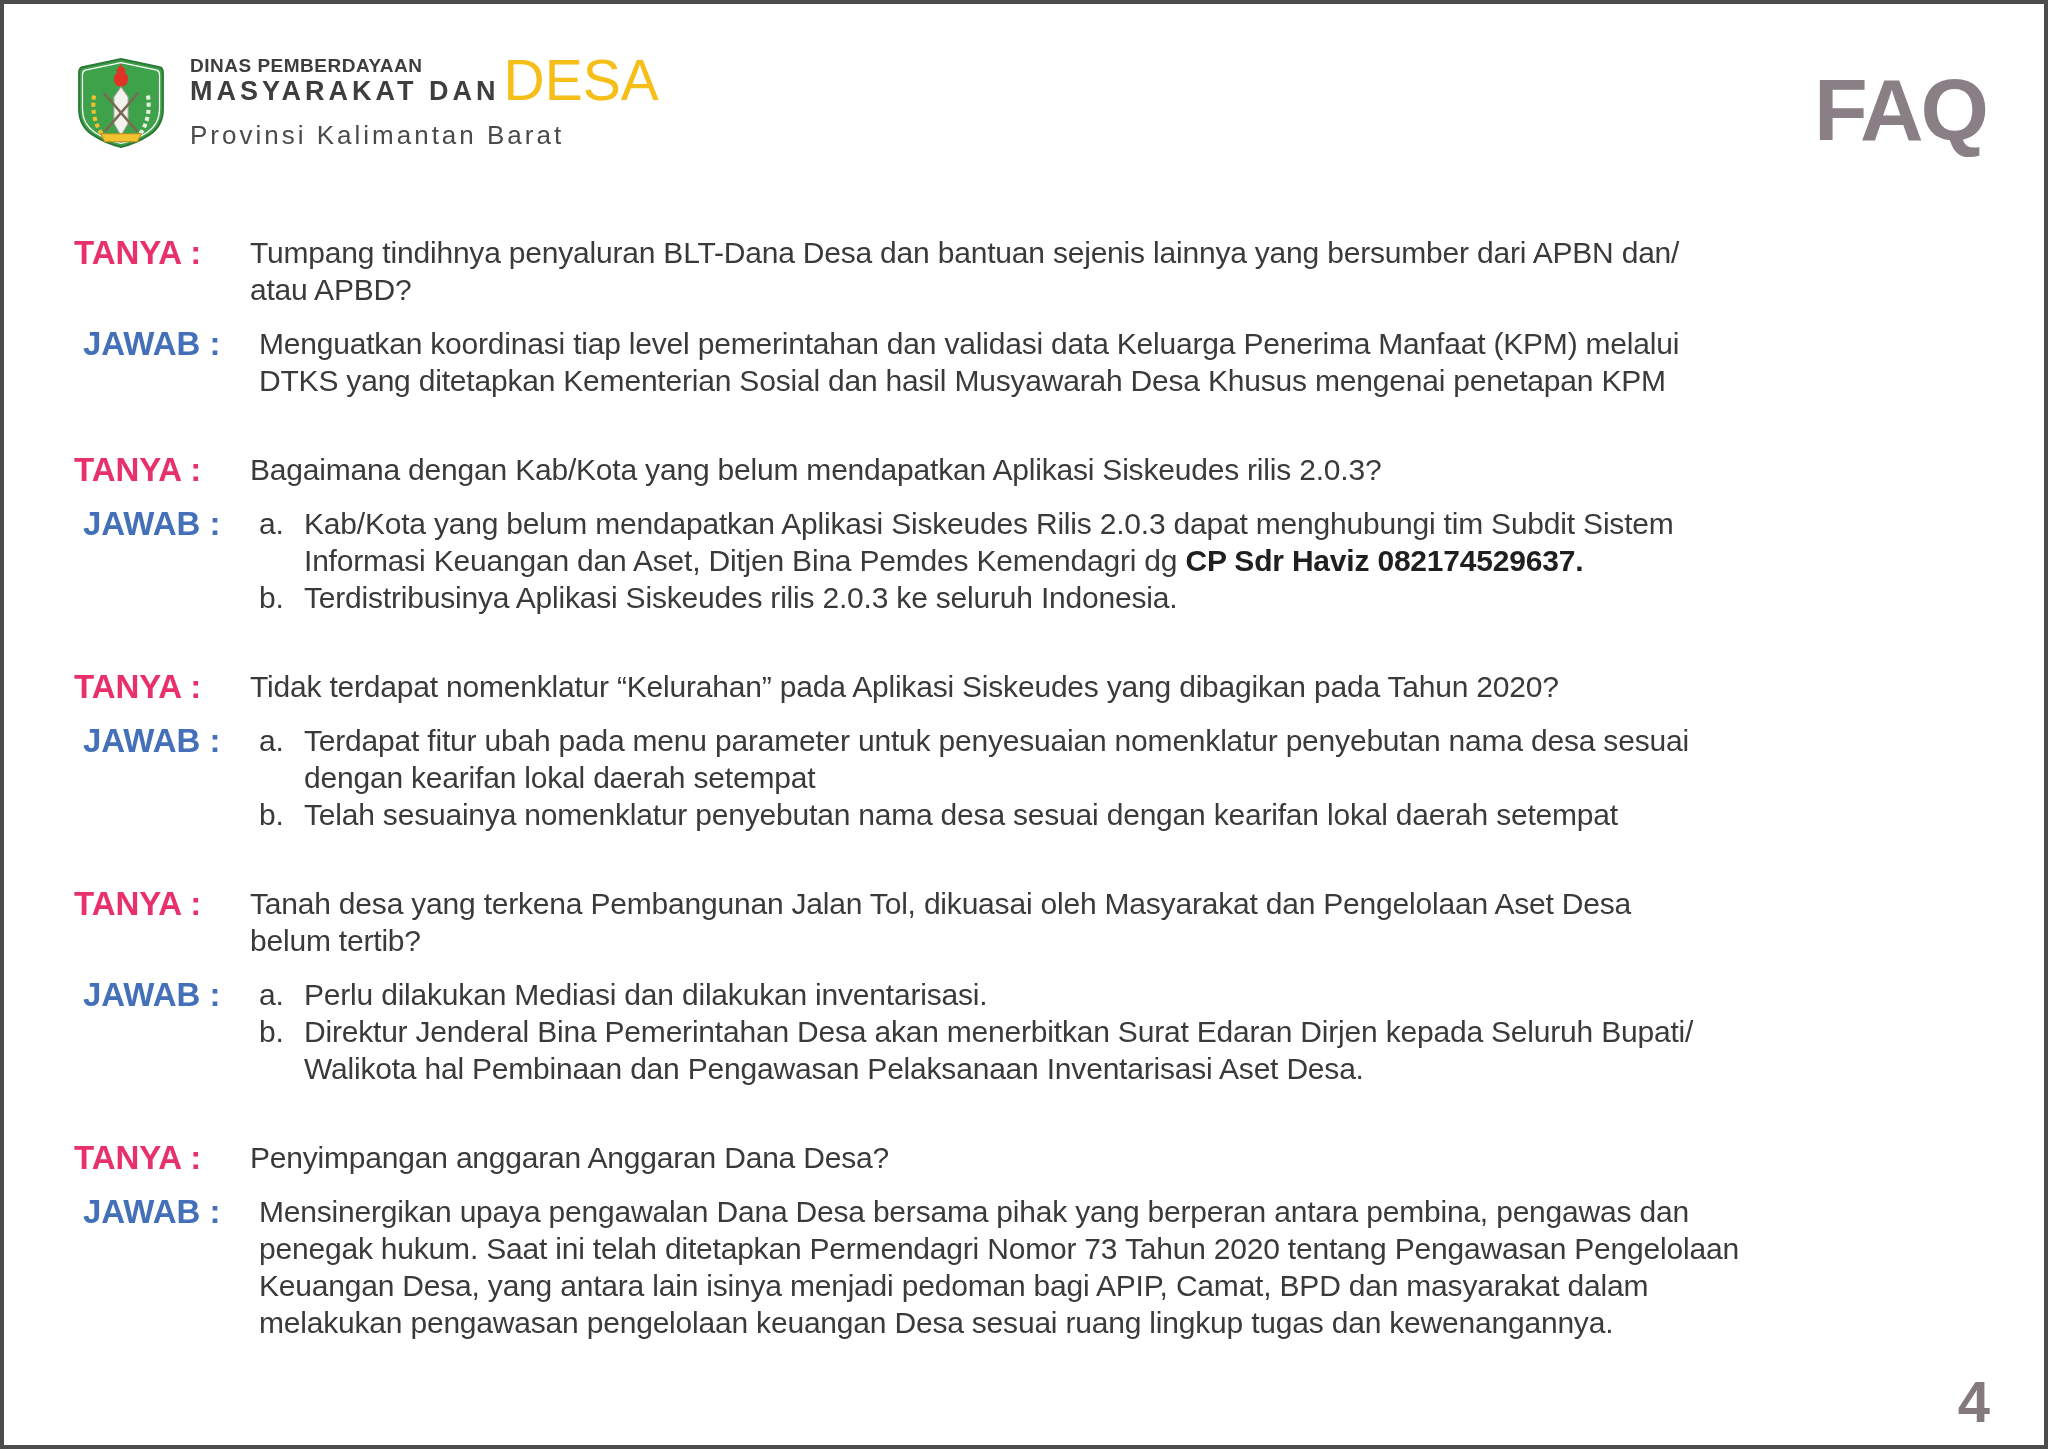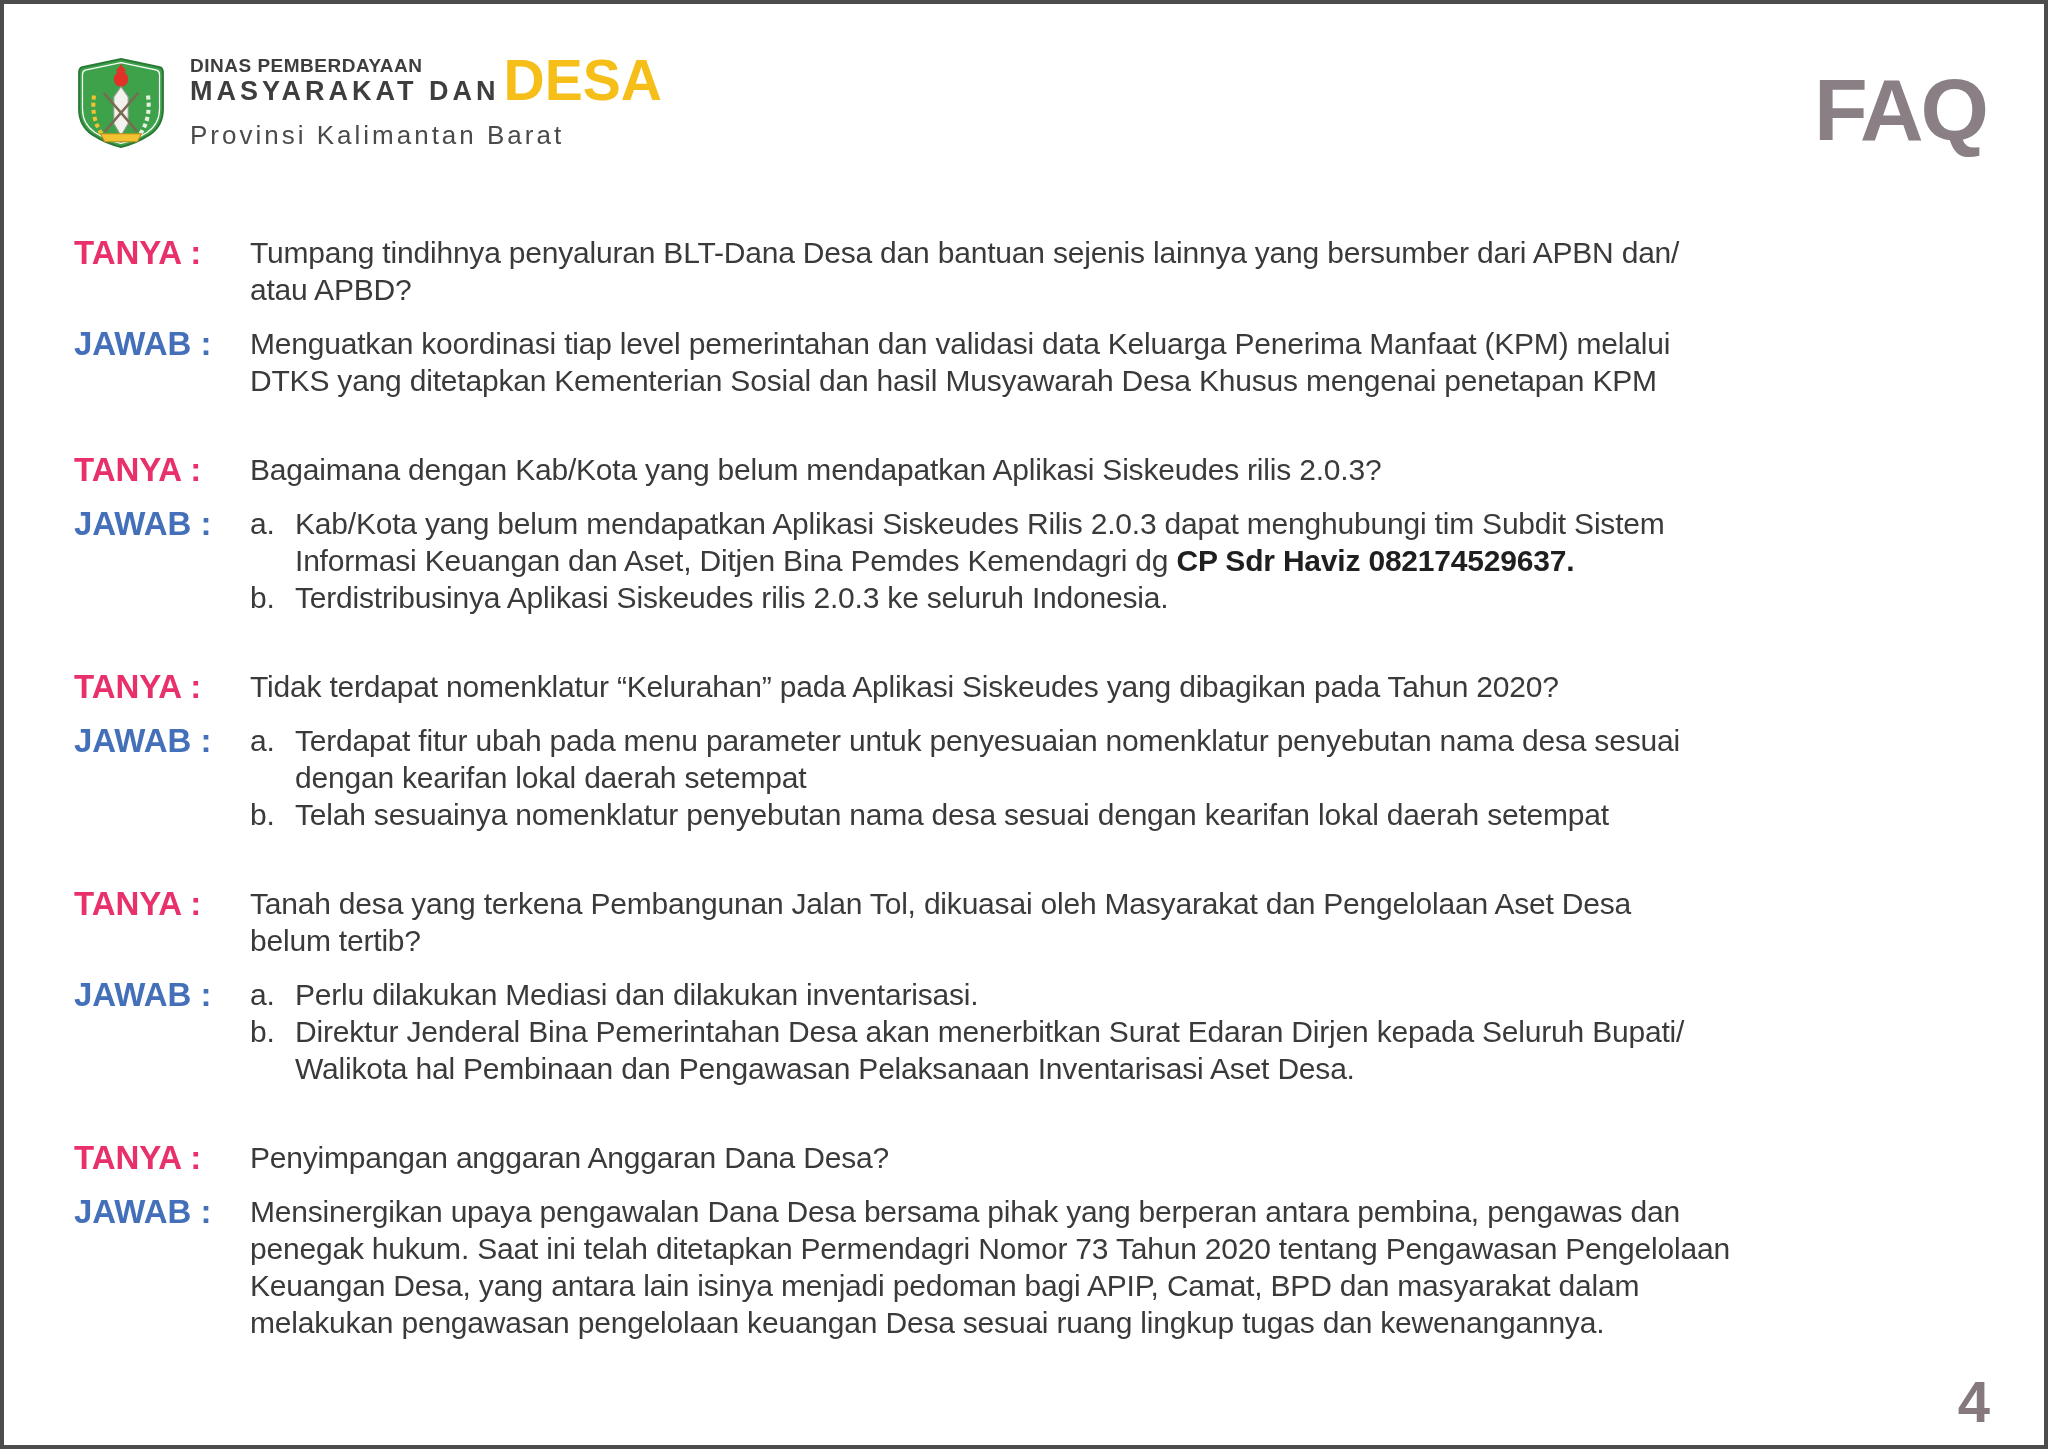--- a/index.html
+++ b/index.html
@@ -13,38 +13,38 @@
     overflow:hidden;
   }
 
   
   .header { display:flex; align-items:flex-start; padding:52px 58px 0 64px; height:112px; }
   .logo { flex:none; }
   .org { margin-left:16px; color:var(--org-text, #3e3e3e); }
   .org-top { display:flex; align-items:flex-start; }
   .org-line1 { font-size:19px; font-weight:bold; line-height:1.08; letter-spacing:0.5px; white-space:nowrap; }
   .org-line2 { font-size:27px; font-weight:bold; line-height:1.08; letter-spacing:4px; white-space:nowrap; }
-  .org-desa { font-size:57px; font-weight:bold; line-height:0.92; margin-left:4px; margin-top:-2px;
+  .org-desa { font-size:57px; font-weight:normal; line-height:0.92; margin-left:4px; margin-top:-2px;
               color:var(--desa-yellow, #f6be19); letter-spacing:0;text-align:right; }
   .org-line3 { font-size:26px; font-weight:400; letter-spacing:3px; color:#4a4a4a; margin-top:14px; white-space:nowrap; }
 
   .faq-head { margin-left:auto; display:flex; align-items:baseline; padding-top:10px;flex-direction:column; }
   .faq-title { font-size:88px; font-weight:bold; letter-spacing:-3px; line-height:1;
                color:var(--faq-header, #8a7f85); }
   .faq-subwrap { border-bottom:6px solid var(--faq-header, #8a7f85); padding:0 26px 9px 2px; margin-left:2px; }
   .faq-sub { font-size:27px; color:var(--faq-header, #8a7f85); white-space:nowrap; }
 
   
   .content { padding:66px 58px 0 70px; }
   .qa + .qa { margin-top:52px; }
   .row { display:flex; align-items:flex-start; }
   .answer-row { margin-top:17px; }
   .label { flex:none; width:176px; font-size:33px; font-weight:bold; line-height:37px; white-space:nowrap; }
   .label.tanya { color:var(--question-label, #e8316b); }
-  .label.jawab { color:var(--answer-label, #4470b9); }
+  .label.jawab { color:var(--answer-label, #4470b9);margin-left:9px; }
   .text { flex:1; font-size:30px; line-height:37px; color:var(--body-text, #3a3a3a);
           white-space:pre-wrap; letter-spacing:-0.2px; }
   .li { display:flex; align-items:flex-start; }
   .marker { flex:none; width:45px; font-size:30px; line-height:37px; color:var(--body-text, #3a3a3a); }
   .li-text { flex:1; font-size:30px; line-height:37px; color:var(--body-text, #3a3a3a);
              white-space:pre-wrap; letter-spacing:-0.2px; }
   .b { font-weight:bold; color:var(--bold-text, #1f1f1f); }
 
   .page-num { position:absolute; right:54px; bottom:14px; font-size:58px; font-weight:bold;
               color:var(--page-number, #85797e); line-height:1; }

